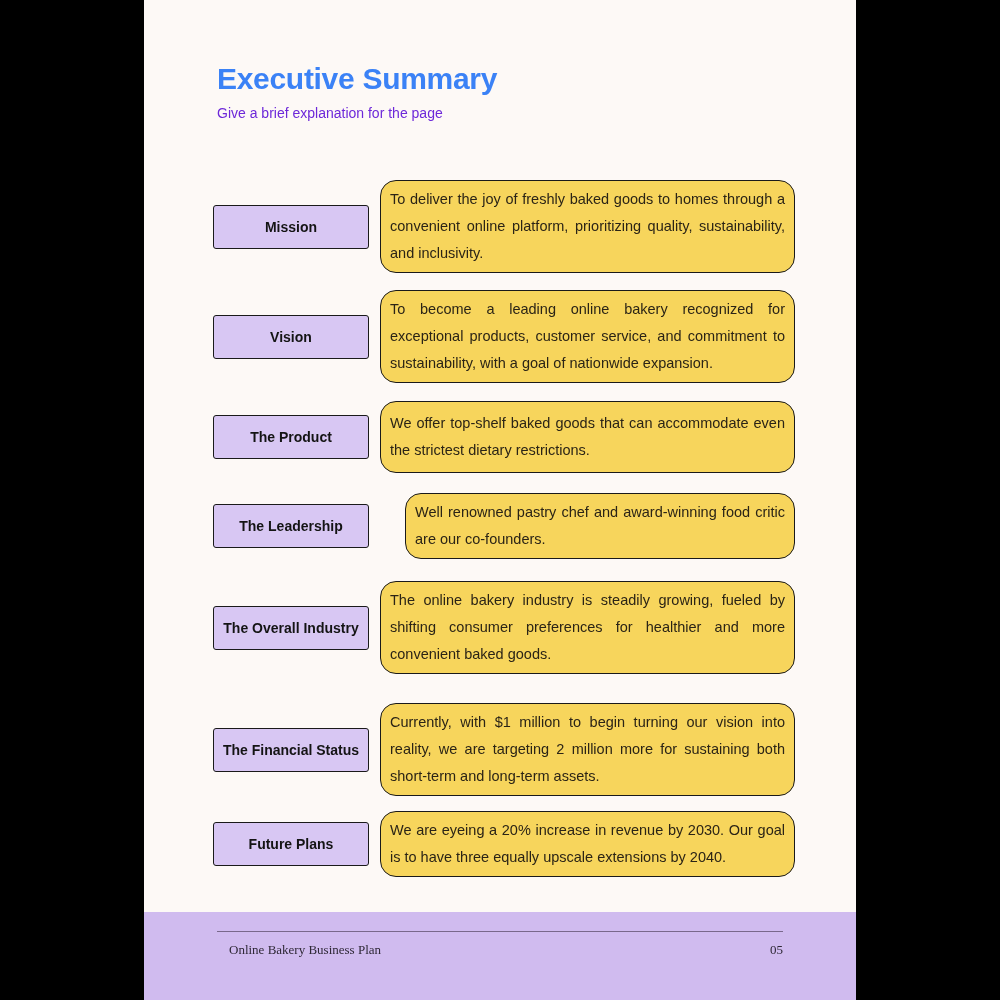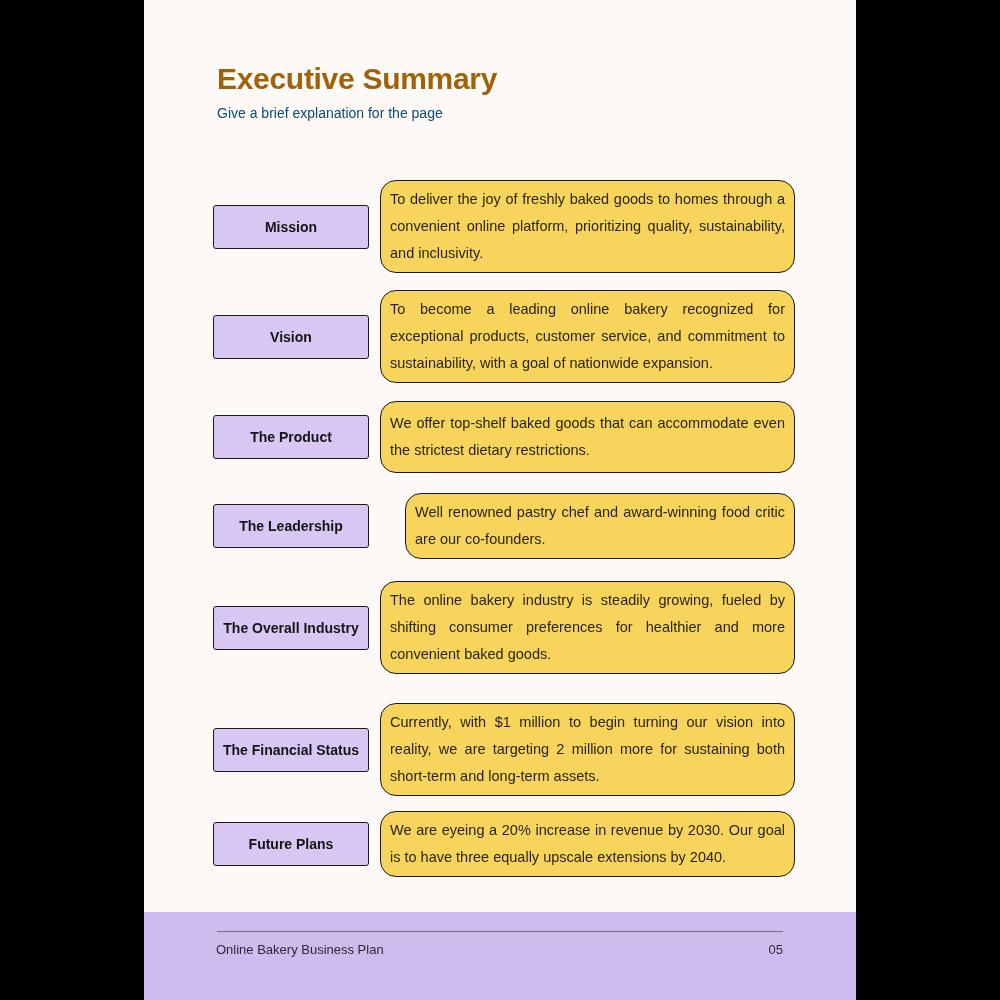--- a/index.html
+++ b/index.html
@@ -27,27 +27,27 @@
   .header {
     position: absolute;
     left: 73px; top: 62px; right: 60px;
   }
   .page-title {
     margin: 0;
     font-size: 30px;
     line-height: 1.12;
     font-weight: 700;
     letter-spacing: -0.3px;
-    color: #a16207;
+    color: #3b82f6;
   }
   .page-subtitle {
     margin: 9px 0 0 0;
     font-size: 14px;
     line-height: 1.2;
-    color: #0c4a6e;
+    color: #6d28d9;
   }
   .rows {
     position: absolute;
     left: 69px; top: 180px;
     width: 582px;
   }
   .row {
     display: flex;
     align-items: center;
   }
@@ -106,27 +106,28 @@
   .footer-rule {
     position: absolute;
     left: 73px; right: 73px;
     top: 19px;
     height: 1px;
     background: #4a3c55;
     opacity: 0.65;
   }
   .footer-row {
     position: absolute;
-    left: 72px; right: 73px;
+    left: 85px; right: 73px;
     top: 30px;
     display: flex;
     justify-content: space-between;
     align-items: center;
     font-size: 13px;
     color: #2e2836;
+    font-family: Liberation Serif, serif;
   }
 </style>
 </head>
 <body>
 
 <div class="page">
 
   <div class="header">
     <h1 class="page-title">Executive Summary</h1>
     <p class="page-subtitle">Give a brief explanation for the page</p>

